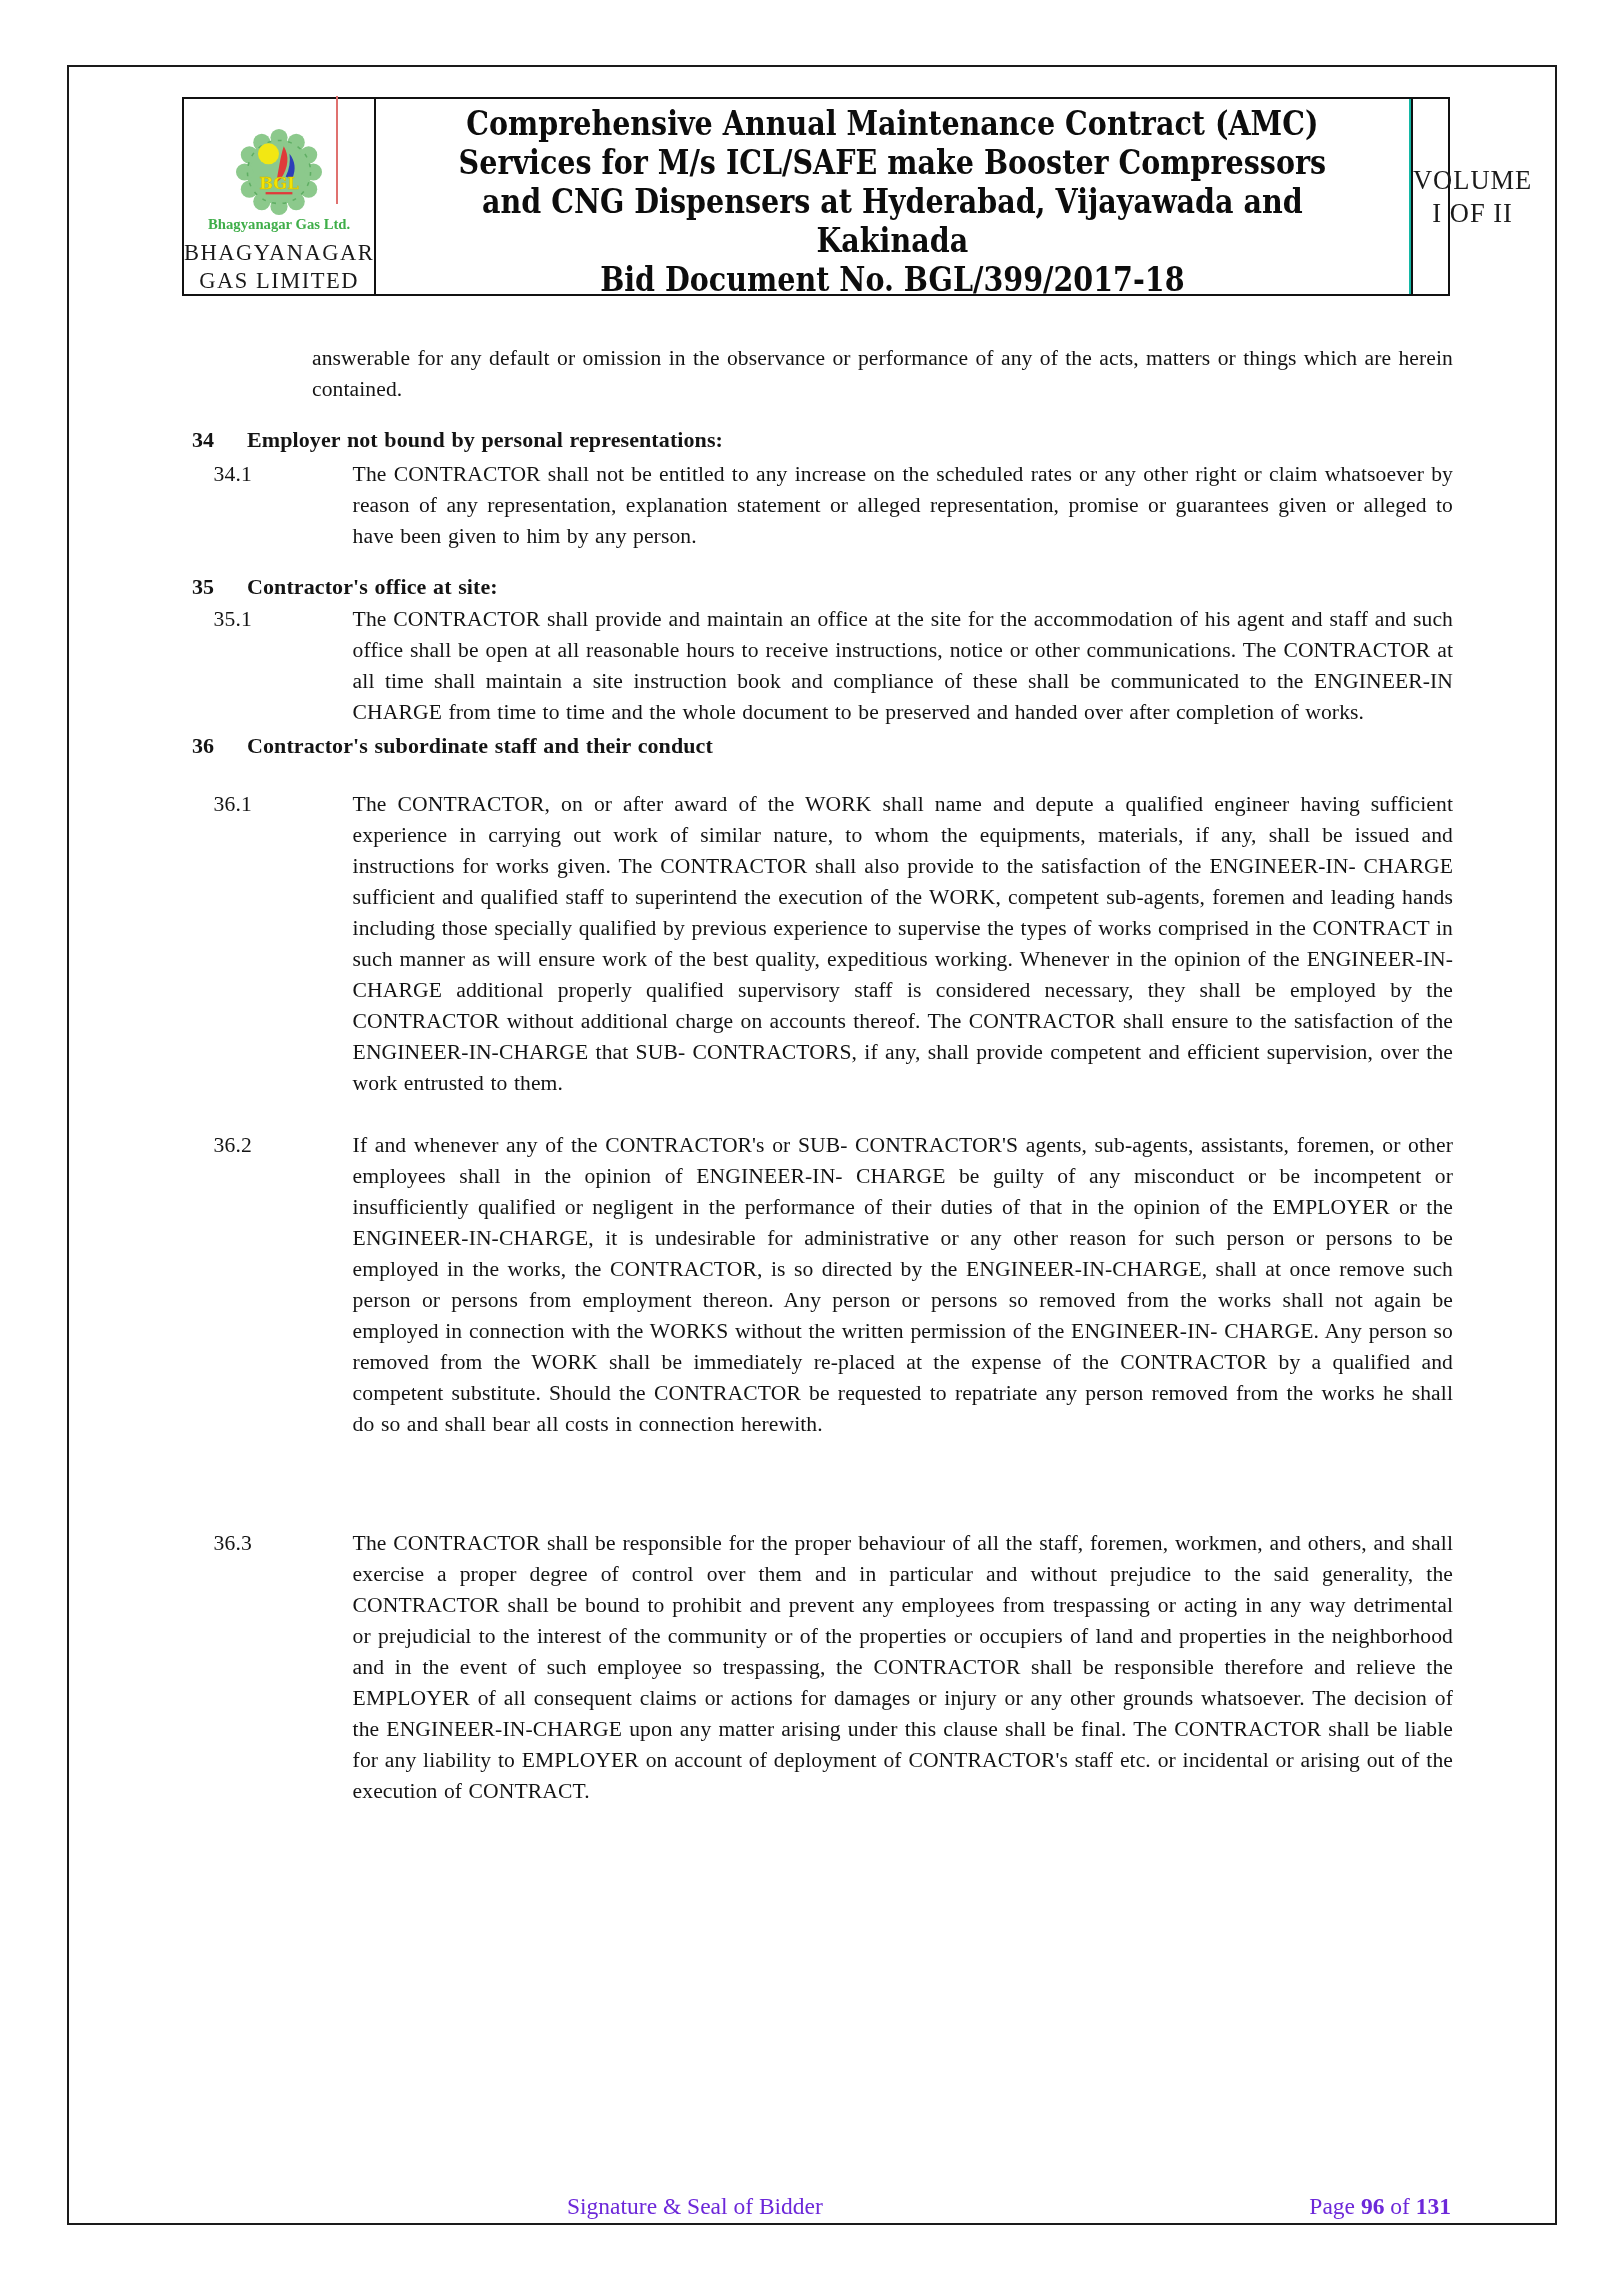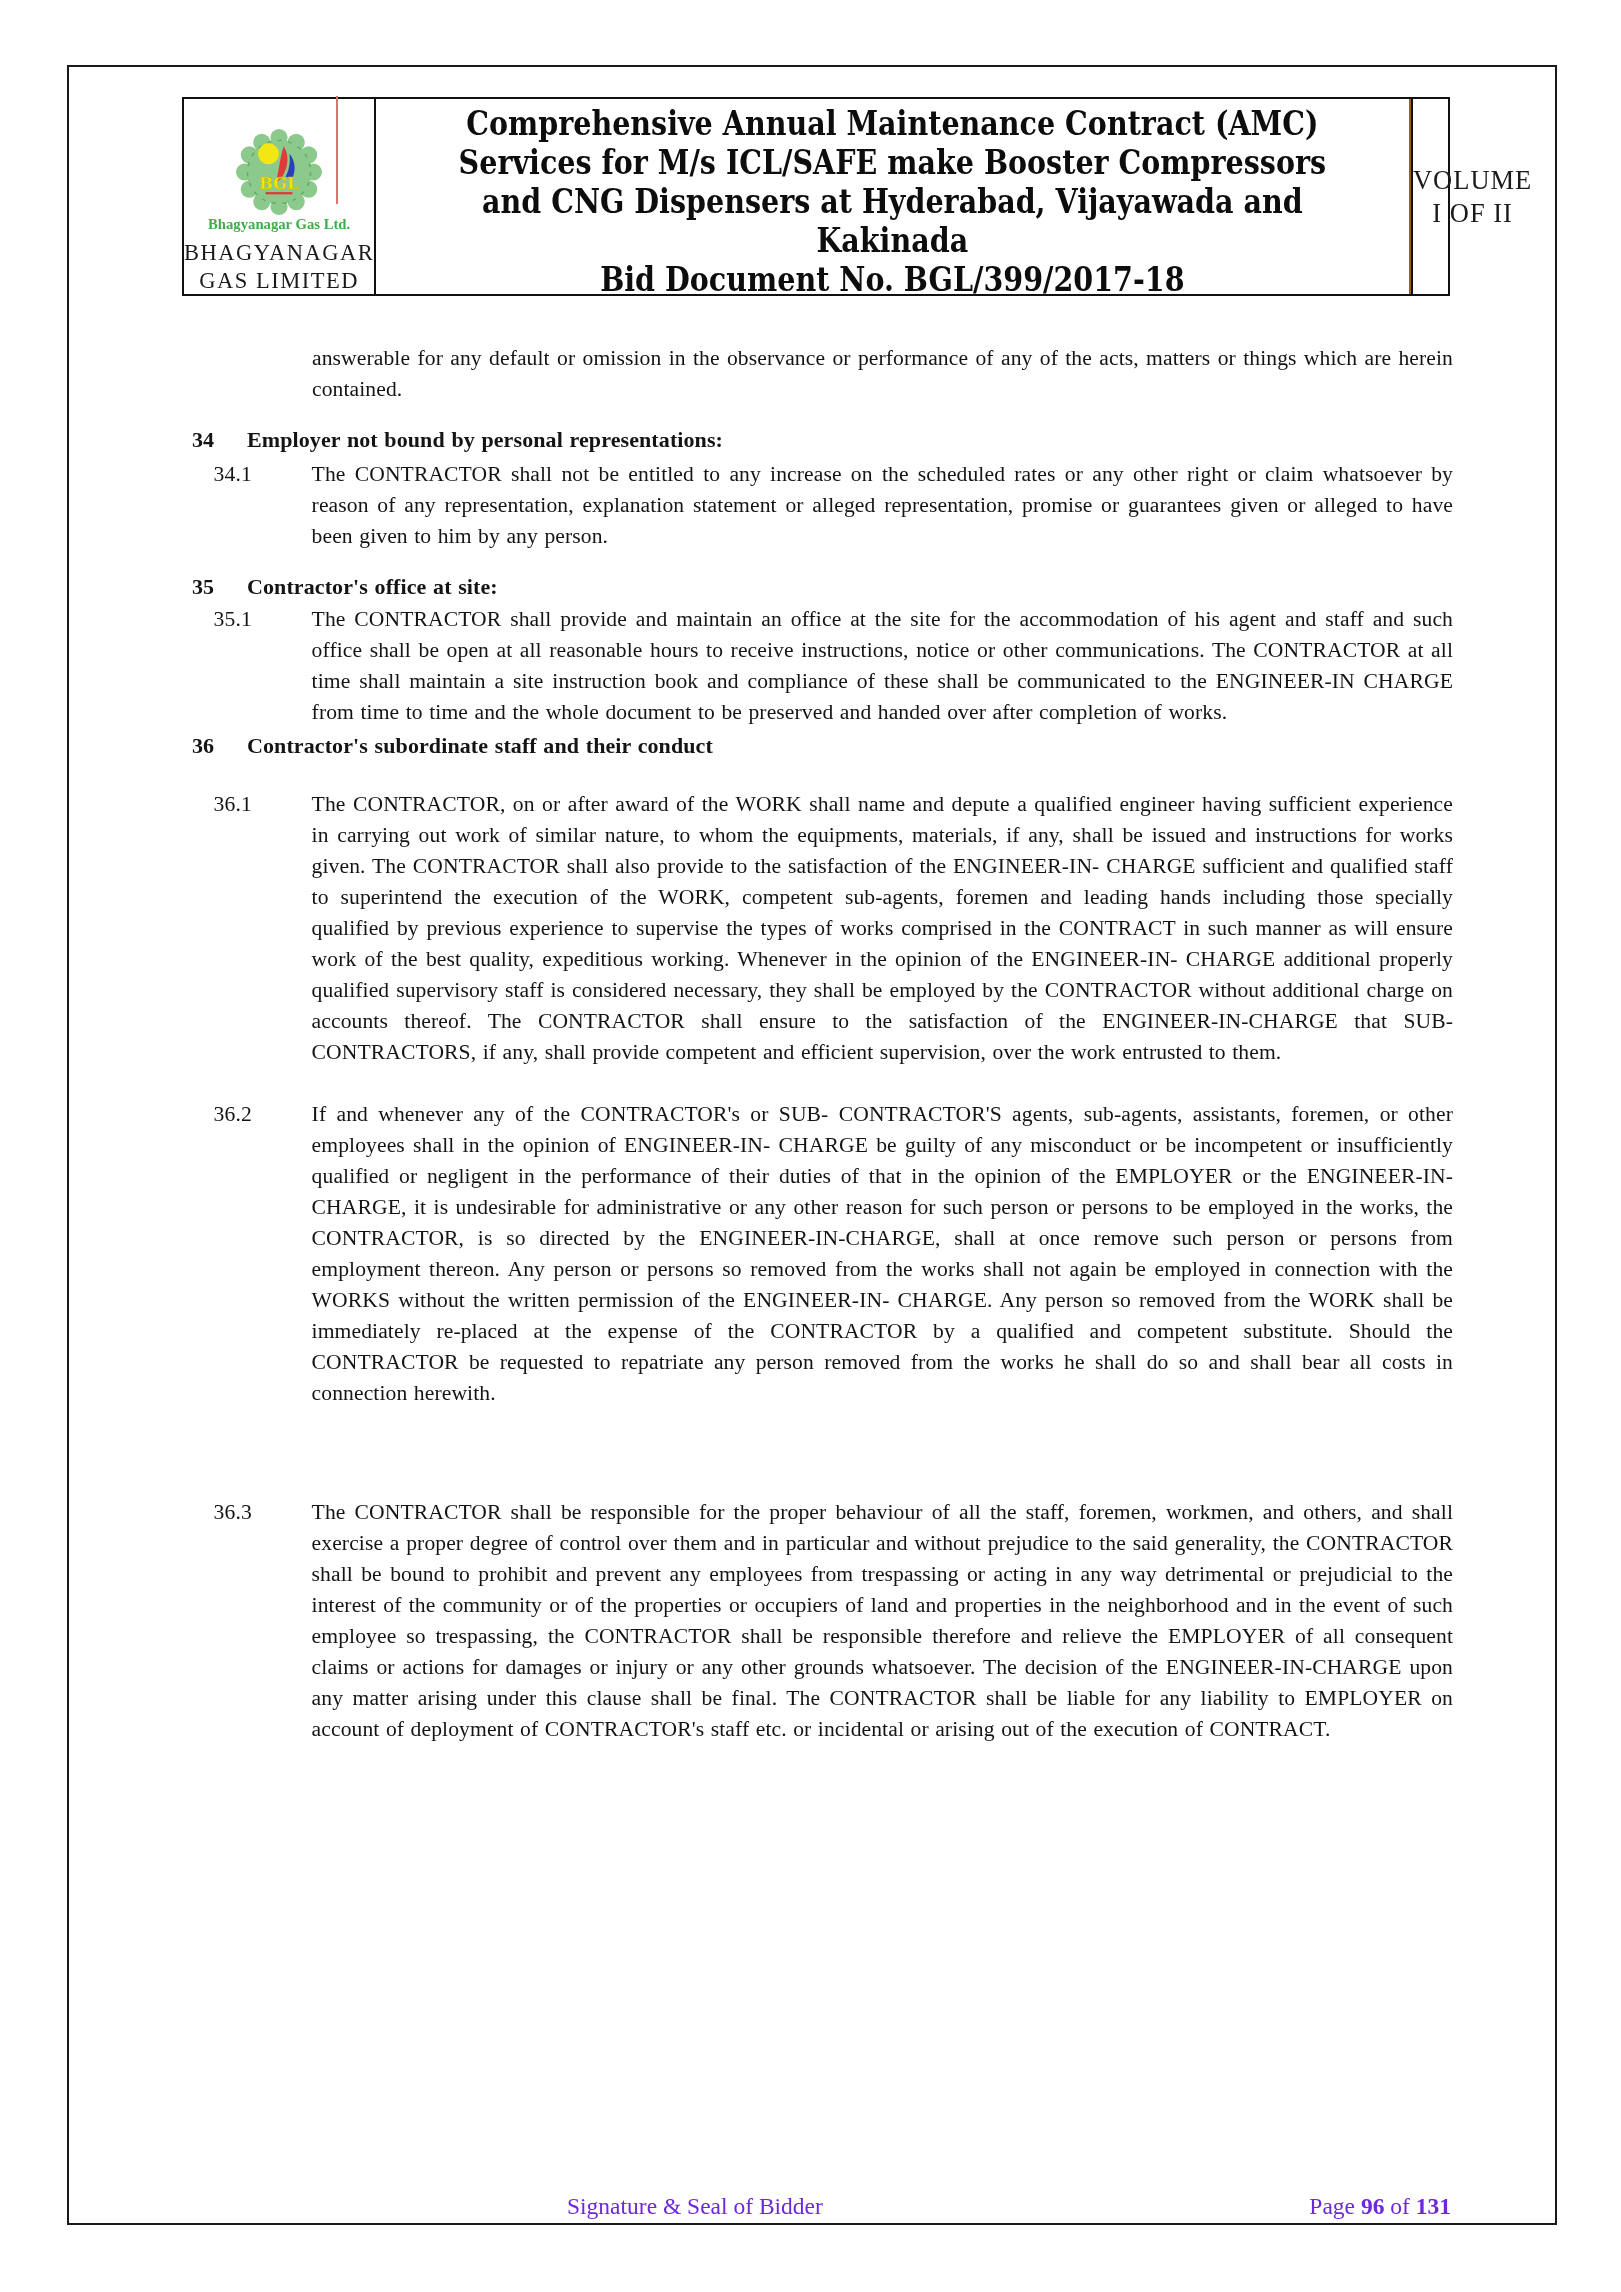--- a/index.html
+++ b/index.html
@@ -38,21 +38,21 @@
   }
   .company-name {
     margin-top:5.9px; text-align:center;
     font-size:22.5px; letter-spacing:1.5px; line-height:27.4px; color:#1a1a1a;
   }
   .red-scan-line {
     position:absolute; right:36px; top:-2.9px; width:2px; height:108px;
     background:#e0716f;
   }
   .title-cell {
-    flex:1; border-right:2px solid #a16207;
+    flex:1; border-right:2px solid #14b8a6;
     text-align:center; padding-top:4.9px;
   }
   .title-line {
     font-family:"DejaVu Serif", serif;
     font-weight:bold; font-size:34px; line-height:39px;
     transform:scaleX(0.84); transform-origin:50% 50%;
     white-space:nowrap; color:#0d0d0d;
   }
   .header-spacer { width:35px; }
   .volume-cell {
@@ -67,21 +67,21 @@
     font-size:21.6px; line-height:31px;
     letter-spacing:0.1px; word-spacing:1px;
     text-align:justify; color:#141414;
   }
   .intro-par { margin-left:120px; }
   .sec-heading {
     display:flex; font-weight:bold; text-align:left;
     font-size:22px;
   }
   .sec-heading .sec-num { width:55px; flex:none; }
-  .clause { display:flex; margin-left:21.6px; }
+  .clause { display:flex; margin-left:21.6px;gap:41px; }
   .clause .clause-num { width:98px; flex:none; text-align:left; }
   .clause .clause-text { flex:1; }
 
   .mt-h34 { margin-top:19px; }
   .mt-341 { margin-top:3.9px; }
   .mt-h35 { margin-top:19.6px; }
   .mt-351 { margin-top:2px; }
   .mt-h36 { margin-top:2px; }
   .mt-361 { margin-top:27.4px; }
   .mt-362 { margin-top:31px; }

